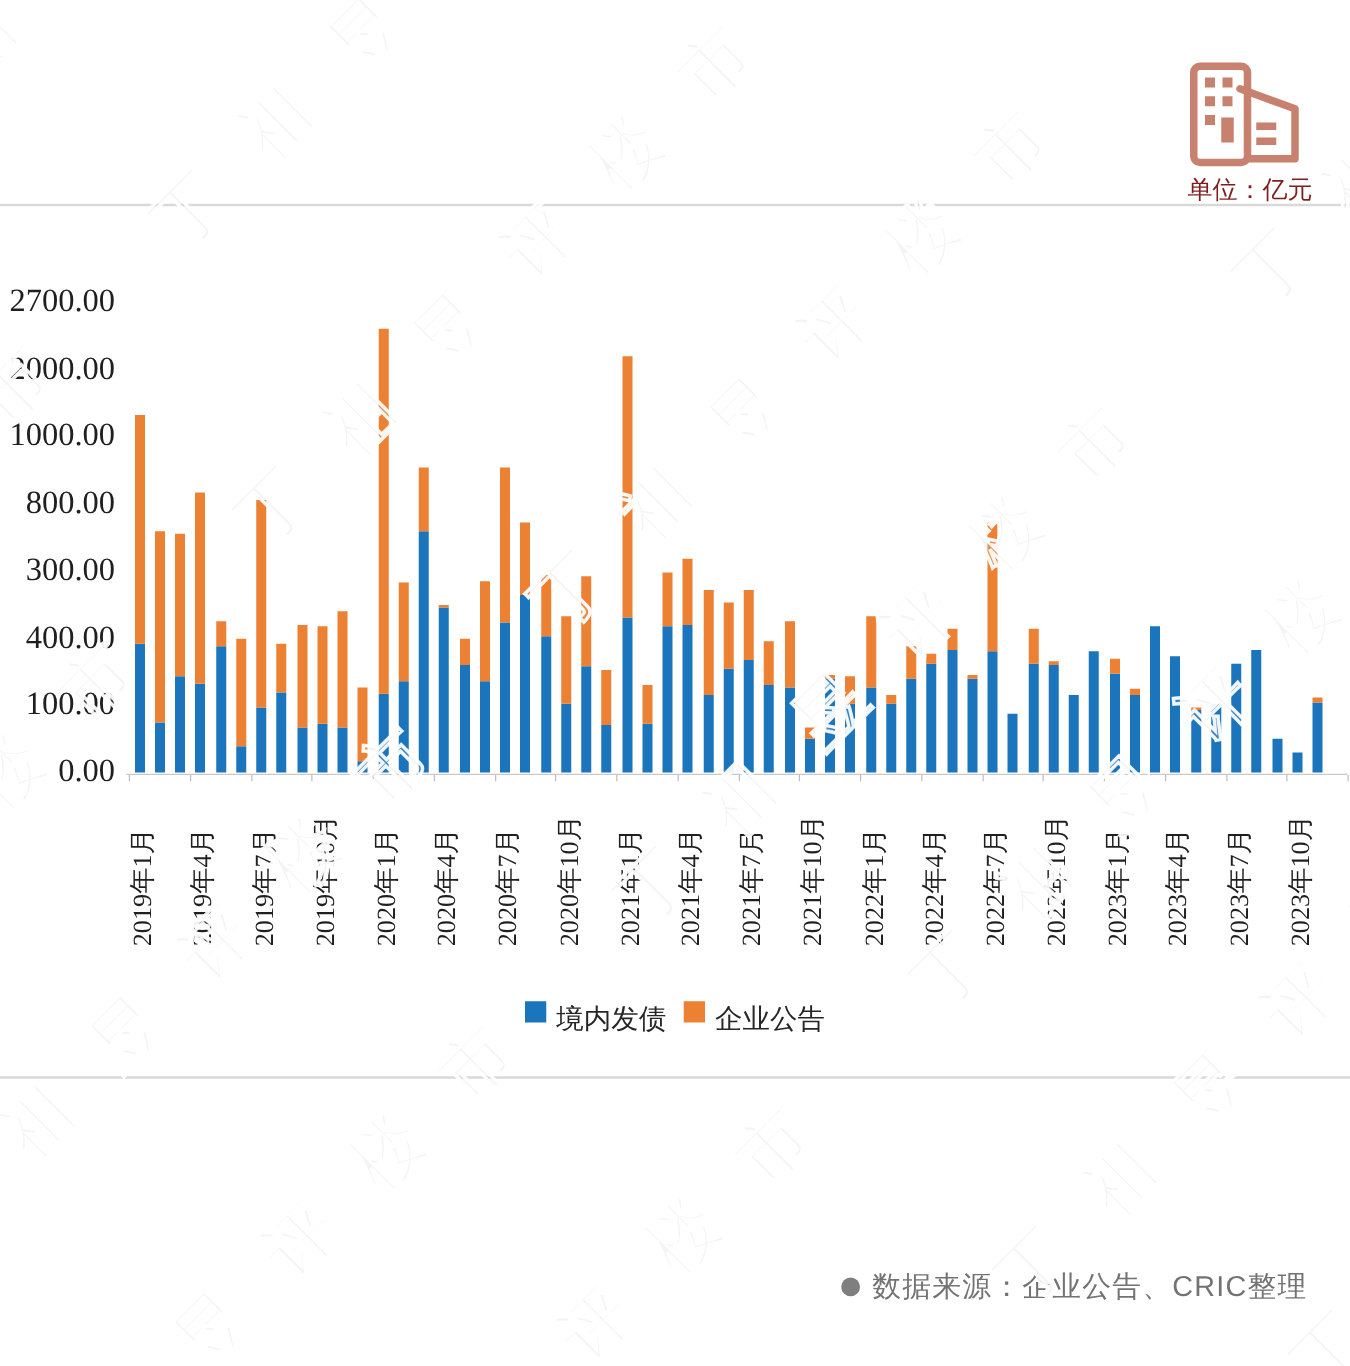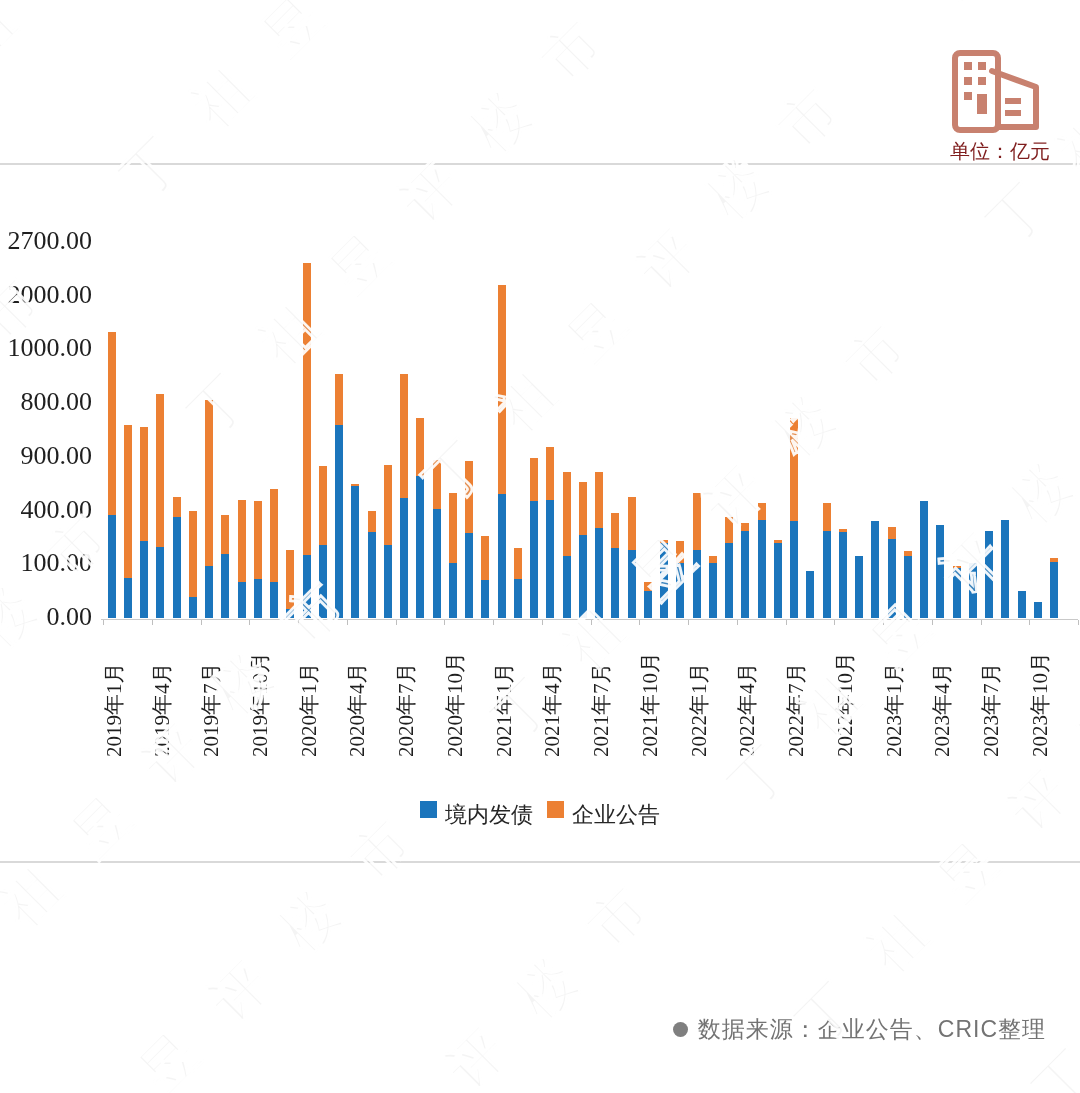--- a/index.html
+++ b/index.html
@@ -76,21 +76,21 @@
 
   <div id="unit-label">单位：亿元</div>
 
   <div id="divider-top" class="divider"></div>
 
   <div id="chart-layer">
     <div id="axis-line"></div>
   <div class="ylabel" style="top: 602px;">0.00</div>
       <div class="ylabel" style="top: 548.286px;">100.00</div>
       <div class="ylabel" style="top: 494.571px;">400.00</div>
-      <div class="ylabel" style="top: 440.857px;">900.00</div>
+      <div class="ylabel" style="top: 440.857px;">300.00</div>
       <div class="ylabel" style="top: 387.143px;">800.00</div>
       <div class="ylabel" style="top: 333.429px;">1000.00</div>
       <div class="ylabel" style="top: 279.714px;">2000.00</div>
       <div class="ylabel" style="top: 226px;">2700.00</div>
       <div class="tick" style="left: 103px;"></div>
       <div class="tick" style="left: 151.75px;"></div>
       <div class="tick" style="left: 200.5px;"></div>
       <div class="tick" style="left: 249.25px;"></div>
       <div class="tick" style="left: 298px;"></div>
       <div class="tick" style="left: 346.75px;"></div>

